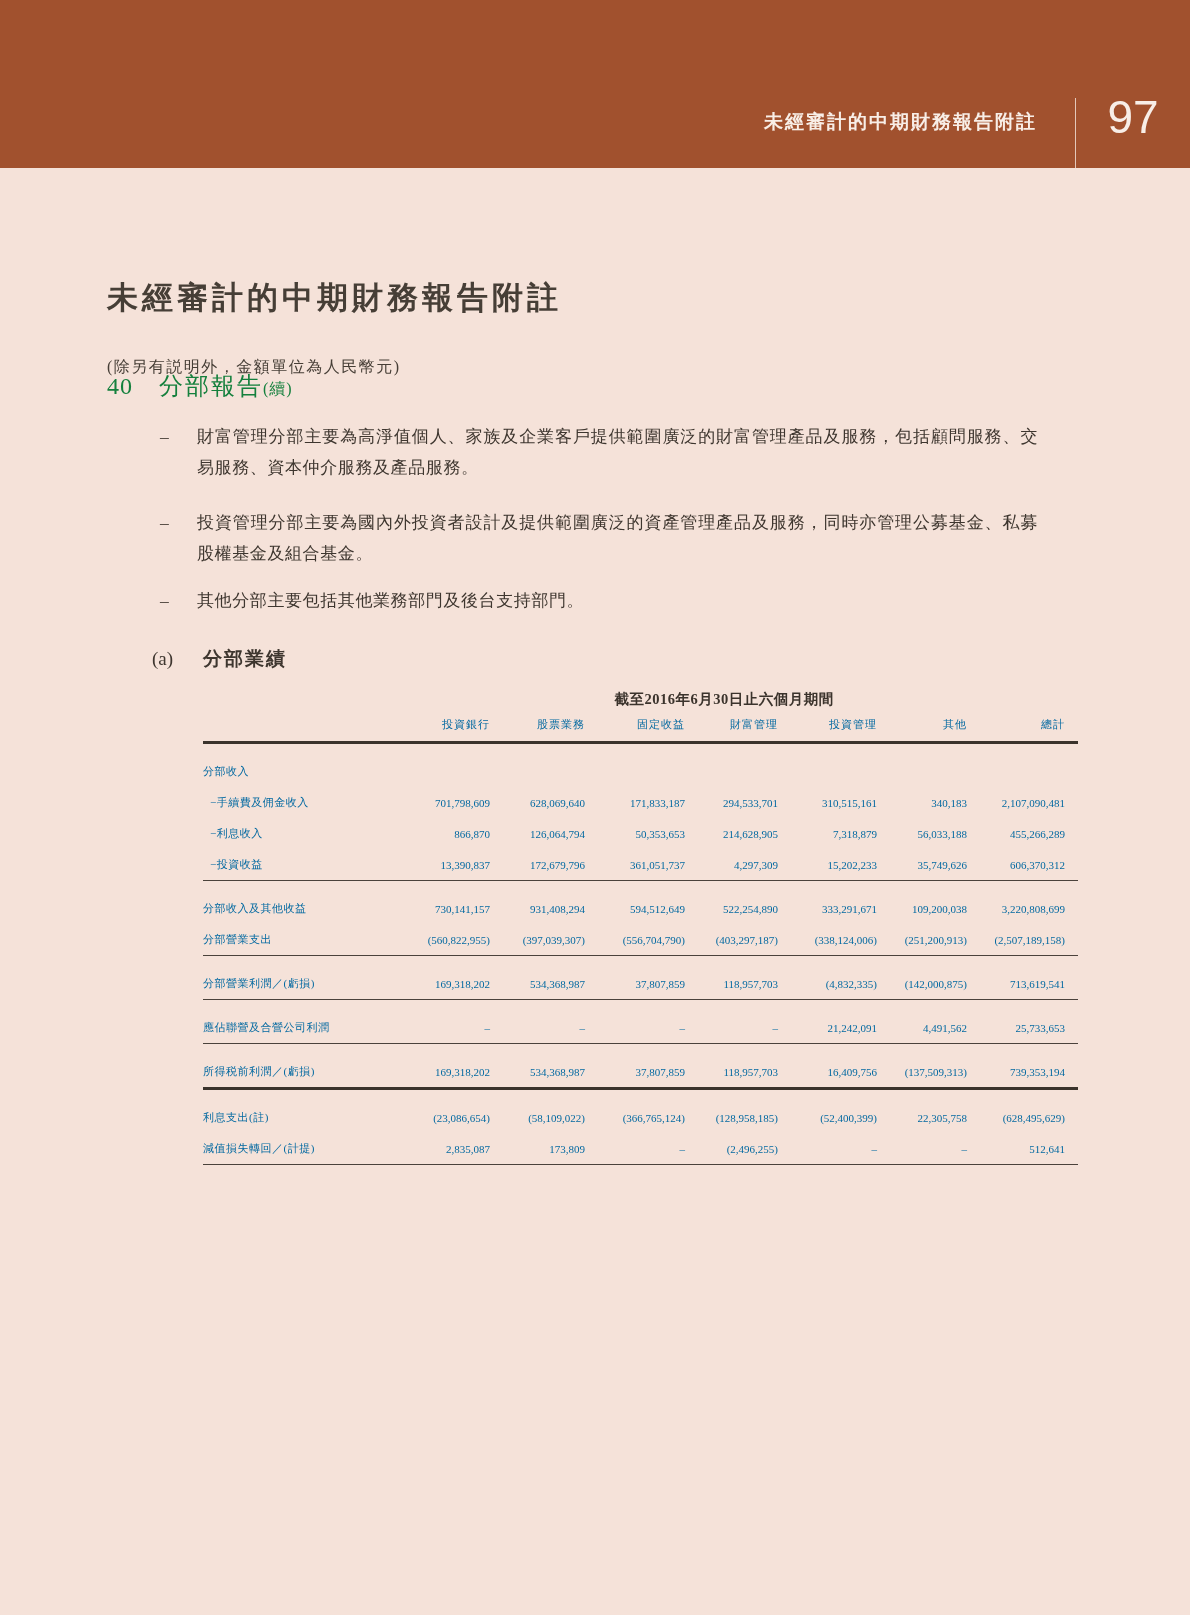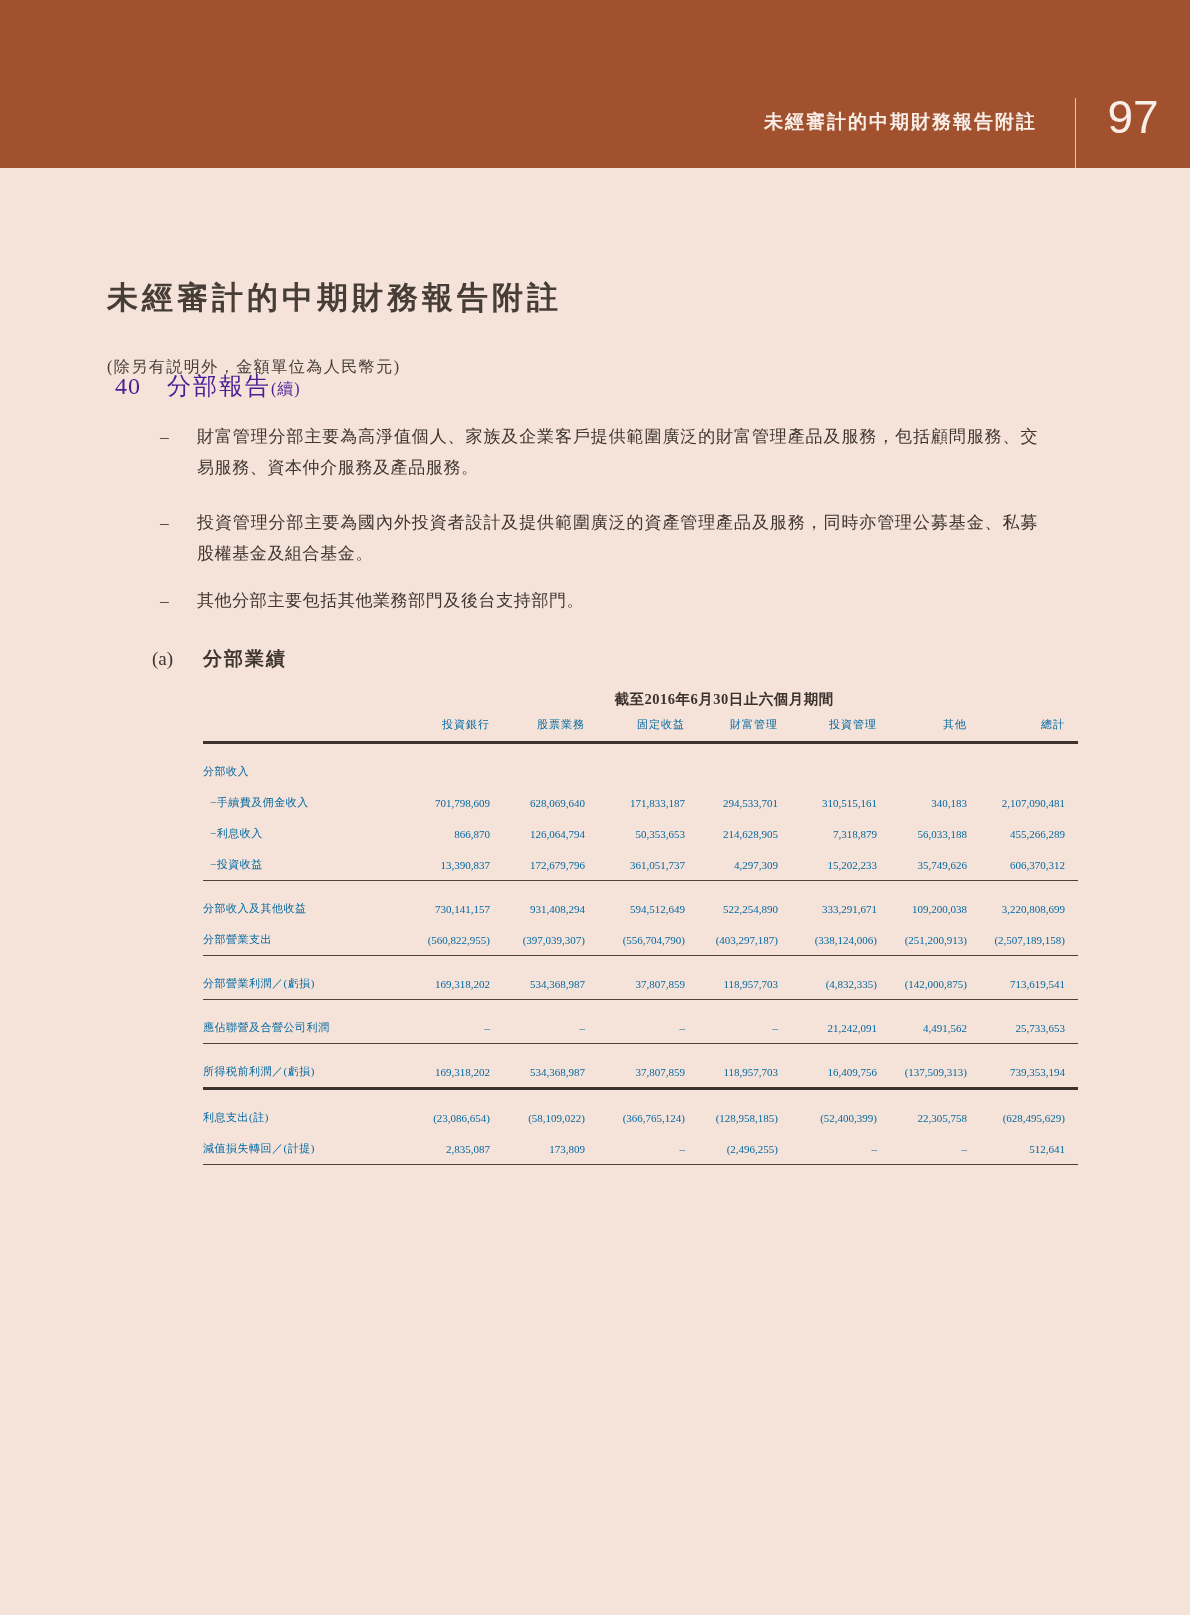--- a/index.html
+++ b/index.html
@@ -36,21 +36,21 @@
   .main-title{
     position:absolute;left:107px;top:277px;
     font-size:31px;font-weight:600;letter-spacing:4px;color:#463E36;
     white-space:nowrap;
   }
   .subtitle{
     position:absolute;left:107px;top:329px;
     font-size:16px;letter-spacing:1.5px;color:#463E36;white-space:nowrap;margin-top:28px;
   }
   .section-heading{
-    position:absolute;left:107px;top:370px;white-space:nowrap;color:#4c1d95;margin-left:8px;
+    position:absolute;left:107px;top:370px;white-space:nowrap;color:#15803d;
   }
   .section-heading .num{font-size:24px;letter-spacing:1px;}
   .section-heading .name{font-size:24px;letter-spacing:2px;margin-left:22px;}
   .section-heading .suffix{font-size:16px;letter-spacing:1px;}
   
   .bullet{
     position:absolute;left:160px;width:878px;display:flex;color:#3E362F;
   }
   .bullet .dash{width:37px;flex:0 0 37px;font-size:17.5px;line-height:31px;}
   .bullet .btxt{

